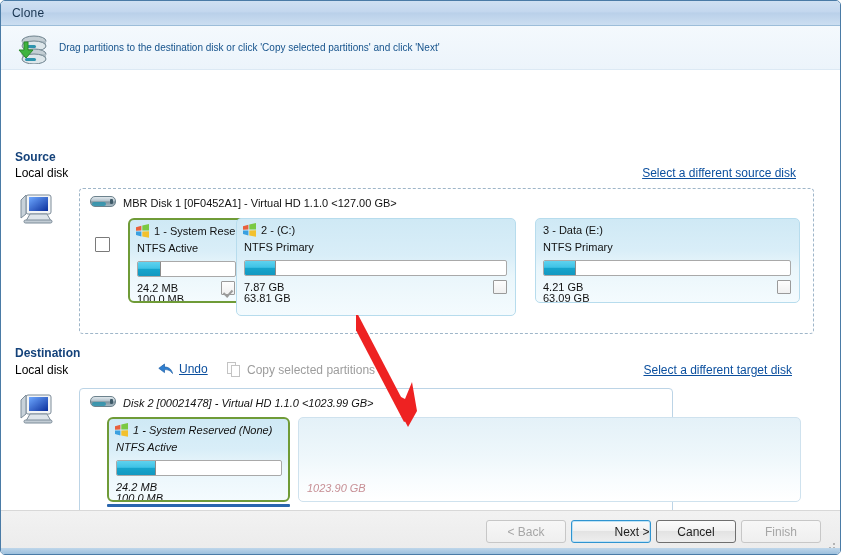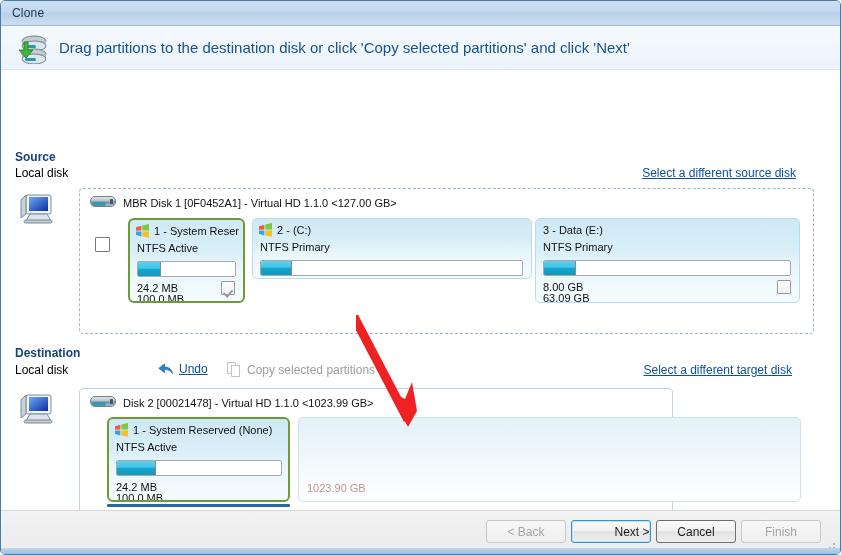--- a/index.html
+++ b/index.html
@@ -33,21 +33,21 @@
   .banner{
     height:44px;
     background:linear-gradient(to bottom,#f4f9fd 0%,#ecf4fb 100%);
     display:flex;align-items:center;
     padding-left:14px;
     box-sizing:border-box;
     border-bottom:1px solid #dce9f4;
   }
   .banner-icon{width:36px;height:32px;position:relative;flex:0 0 auto;}
   .banner-title{
-    font-size:15px;color:#16538c;margin-left:8px;white-space:nowrap;
+    font-size:10px;color:#16538c;margin-left:8px;white-space:nowrap;
   }
 
   
   .content{position:relative;padding:0;}
 
   .sec-label{
     font-size:12px;font-weight:bold;color:#14427a;
     position:absolute;
   }
   .sec-sub{font-size:12px;color:#000000;position:absolute;}
@@ -297,21 +297,21 @@
         <div class="ptitle">1 - System Reserv</div>
         <div class="pfs">NTFS Active</div>
         <div class="usagebar" style="top:41px;width:99px;">
           <div class="fill" style="width:24%"></div>
         </div>
         <div class="sz1" style="top:62px;">24.2 MB</div>
         <div class="sz2" style="top:73px;">100.0 MB</div>
         <div class="cb checked" style="right:8px;top:61px;"></div>
       </div>
 
-      <div class="part haswin" style="left:172px;top:29px;width:280px;height:61px;">
+      <div class="part haswin" style="left:156px;top:29px;width:280px;height:98px;">
         <span class="winico">
           <svg width="15" height="14" viewBox="0 0 15 14">
             <path d="M1 3.2 L6.4 1.7 L6.4 6.6 L1 6.8 Z" fill="#e8603c"></path>
             <path d="M7.3 1.5 L14 0 L14 6.4 L7.3 6.5 Z" fill="#7ac943"></path>
             <path d="M1 7.6 L6.4 7.5 L6.4 12.4 L1 11 Z" fill="#3aa0e0"></path>
             <path d="M7.3 7.4 L14 7.3 L14 13.8 L7.3 12.5 Z" fill="#f2c12e"></path>
           </svg>
         </span>
         <div class="ptitle">2 -  (C:)</div>
         <div class="pfs">NTFS Primary</div>
@@ -322,21 +322,21 @@
         <div class="sz2" style="top:73px;">63.81 GB</div>
         <div class="cb" style="right:8px;top:61px;"></div>
       </div>
 
       <div class="part" style="left:455px;top:29px;width:265px;height:85px;">
         <div class="ptitle">3 - Data (E:)</div>
         <div class="pfs">NTFS Primary</div>
         <div class="usagebar" style="top:41px;width:248px;">
           <div class="fill" style="width:13%"></div>
         </div>
-        <div class="sz1" style="top:62px;">8.00 GB</div>
+        <div class="sz1" style="top:62px;">4.21 GB</div>
         <div class="sz2" style="top:73px;">63.09 GB</div>
         <div class="cb" style="right:8px;top:61px;"></div>
       </div>
     </div>
 
     <div class="sec-label" style="left:14px;top:276px;">Destination</div>
     <div class="sec-sub" style="left:14px;top:293px;">Local disk</div>
 
     <div class="tool" style="left:157px;top:292px;">
       <span class="undo-arrow">
@@ -366,21 +366,21 @@
           <stop offset="0" stop-color="#6ea8ff"></stop>
               <stop offset="1" stop-color="#0b2f9c"></stop>
         </linearGradient>
           </defs>
         <path d="M3 8 L8 3 L8 22 L3 26 Z" fill="#c8d2da" stroke="#7d8c99"></path>
         <path d="M12 22 L29 22 L33 29 L8 29 Z" fill="#dde4ea" stroke="#7d8c99"></path>
         <rect x="6" y="28" width="28" height="3" rx="1.5" fill="#c2ccd4" stroke="#7d8c99"></rect>
       </svg>
     </span>
 
-    <div class="diskbox solid" style="left:78px;top:318px;width:594px;height:142px;">
+    <div class="diskbox solid" style="left:78px;top:318px;width:594px;height:142px;font-style:italic;">
       <div class="diskhdr">
         <span class="hdd">
           <span class="body"></span>
             <span class="teal"></span>
             <span class="led"></span>
         </span>
         <span>Disk 2 [00021478] - Virtual HD 1.1.0  &lt;1023.99 GB&gt;</span>
       </div>
 
       <div class="part selected haswin" style="left:27px;top:28px;width:183px;height:85px;">

